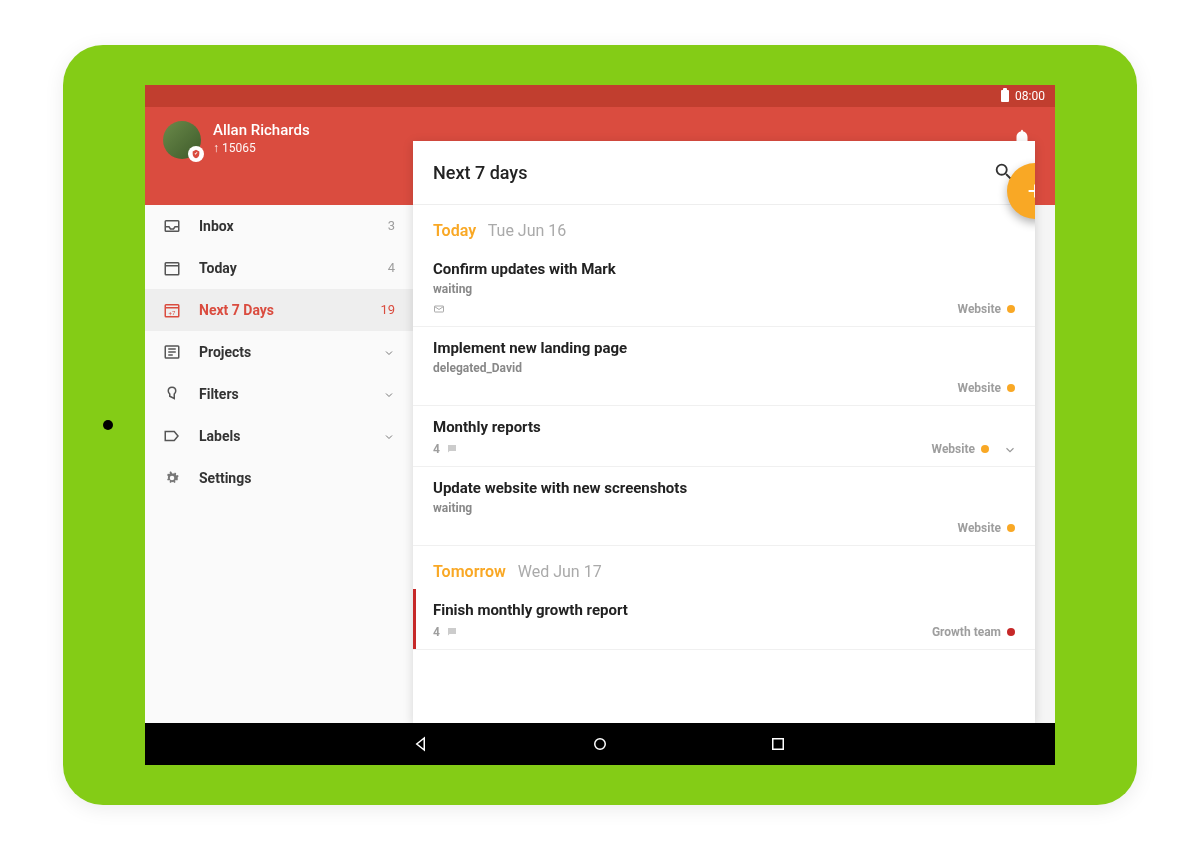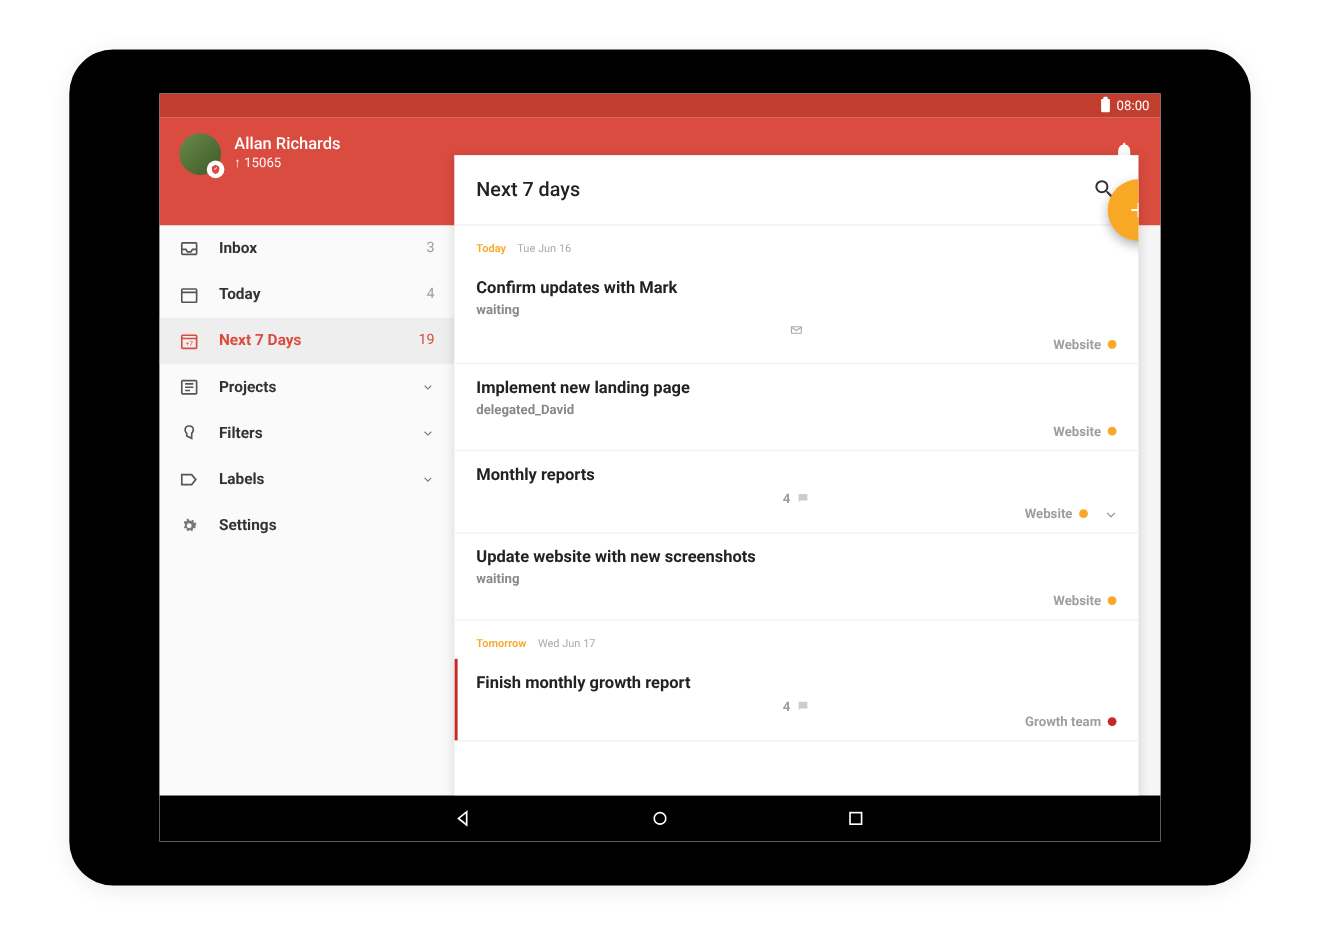--- a/index.html
+++ b/index.html
@@ -8,21 +8,21 @@
     background: #fff;
     display: flex;
     justify-content: center;
     align-items: center;
     width: 1200px;
     height: 849px;
   }
   .device {
     width: 1074px;
     height: 760px;
-    background: #000000;
+    background: #84cc16;
     border-radius: 40px;
     position: relative;
     display: flex;
     align-items: center;
     justify-content: center;
     box-shadow: 0 4px 20px rgba(0,0,0,0.08);
   }
   .camera {
     position: absolute;
     left: 40px;
@@ -164,21 +164,21 @@
     cursor:pointer;
     z-index: 5;
   }
   .card-body {
     flex: 1;
     overflow-y: auto;
     min-height: 0;
   }
   .section-header {
     padding: 16px 20px 8px 20px;
-    font-size: 10px;
+    font-size: 16px;
   }
   .section-header .sec-name { color: #f9a825; font-weight: 600; margin-right: 8px; }
   .section-header .sec-date { color: #aaa; }
   .task {
     padding: 12px 20px 10px 20px;
     border-bottom: 1px solid #f0f0f0;
     position: relative;
     font-weight: bold;
   }
   .task.priority::before {
@@ -189,21 +189,20 @@
     background:#c62828;
   }
   .task-title { font-size: 15px; color:#222; margin-bottom: 4px; }
   .task-sub { font-size: 12px; color:#888; }
   .task-meta {
     display:flex;
     align-items:center;
     margin-top: 6px;
     font-size: 12px;
     color:#9e9e9e;
-    flex-direction:column;
   }
   .task-meta-left { display:flex; align-items:center; gap:6px; }
   .task-meta-right { margin-left:auto; display:flex; align-items:center; gap:6px; }
   .proj-dot { width:8px;height:8px;border-radius:50%; }
   .mini-icon { width:12px;height:12px; }
   
   .navbar {
     height: 42px;
     background: #000;
     display:flex;

